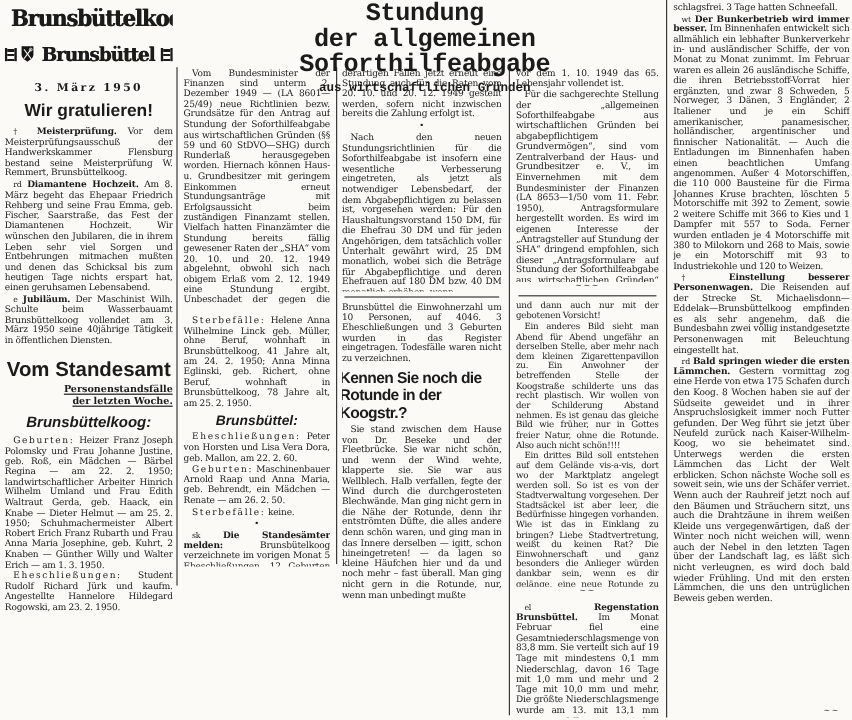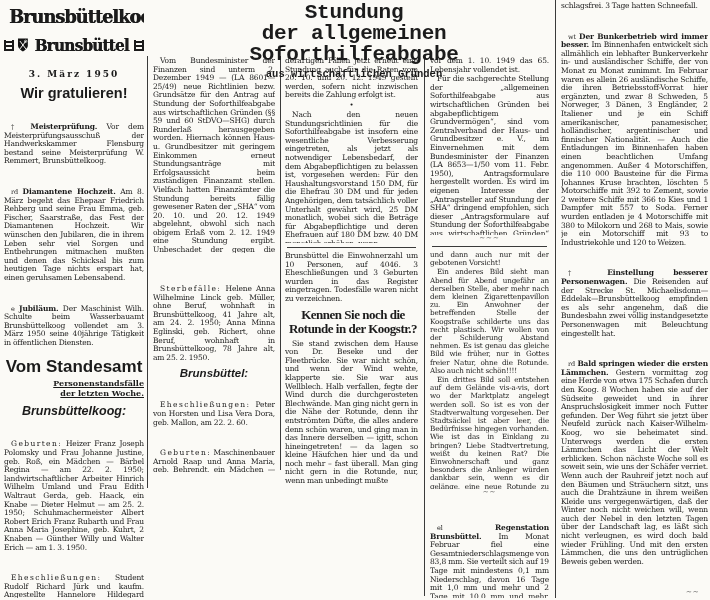--- a/index.html
+++ b/index.html
@@ -12,21 +12,21 @@
   .col4{left:430px;top:57px;width:119px;height:541px;}
   .col5{left:561px;top:2px;width:147px;height:596px;}
 
   .vrule{position:absolute;width:1px;background:#3a3a3a;}
   .hrule{height:1px;background:#3a3a3a;margin:4px 2px;}
 
   
   .body-p,.item{margin:0 0 1px 0;font-size:7.5px;line-height:8.6px;text-align:justify;
     letter-spacing:-0.15px;word-spacing:-0.2px;}
   .ind{text-indent:7px;}
-  .item{text-indent:7px;margin-top:22px;}
+  .item{text-indent:7px;}
   .lead{font-weight:bold;}
   .pfx{font-size:6.5px;}
   .spl{letter-spacing:1.4px;}
   .blk{overflow:hidden;}
   .tight .body-p{font-size:7.2px;line-height:8.2px;}
   .dot{text-align:center;font-size:7px;line-height:9px;margin:1px 0;}
   .endmark{text-align:center;font-size:7px;line-height:7px;color:#444;letter-spacing:1px;}
   .gap6{height:6px;} .gap10{height:10px;}
 
   
@@ -43,22 +43,22 @@
 
   
   .h-md{font-family:"Liberation Sans",sans-serif;font-weight:bold;font-size:14.5px;
     text-align:center;margin:6px 0 5px 0;}
   .h-lg{font-family:"Liberation Sans",sans-serif;font-weight:bold;font-size:17px;
     text-align:center;margin:10px 0 2px 0;}
   .h-subline{font-weight:bold;font-size:8px;text-align:right;line-height:9.5px;text-decoration:underline;}
   .h-place{font-family:"Liberation Sans",sans-serif;font-weight:bold;font-size:12.5px;
     text-align:center;margin:6px 0 4px 0;font-style:italic;}
   .h-place.sm{font-size:11.5px;margin:5px 0 3px 0;}
-  .h-rotunde{font-family:Liberation Serif, serif;font-weight:bold;font-size:13px;
-    line-height:14.5px;letter-spacing:-0.5px;text-align:center;margin:4px 0 3px -2px;width:140px;}
+  .h-rotunde{font-family:Liberation Sans, sans-serif;font-weight:bold;font-size:13px;
+    line-height:14.5px;letter-spacing:-0.5px;margin:4px 0 3px -2px;width:140px;}
 
   
   .headline{position:absolute;left:152px;top:2px;width:404px;text-align:center;
     font-family:Liberation Mono, monospace;font-weight:bold;}
   .hl1,.hl2{font-size:21px;line-height:21px;letter-spacing:-0.3px;}
   .hlsub{font-size:10.5px;margin-top:3px;}
   .endmark-abs{position:absolute;font-size:7px;color:#444;letter-spacing:1px;}
 </style>
 </head>
 <body>

